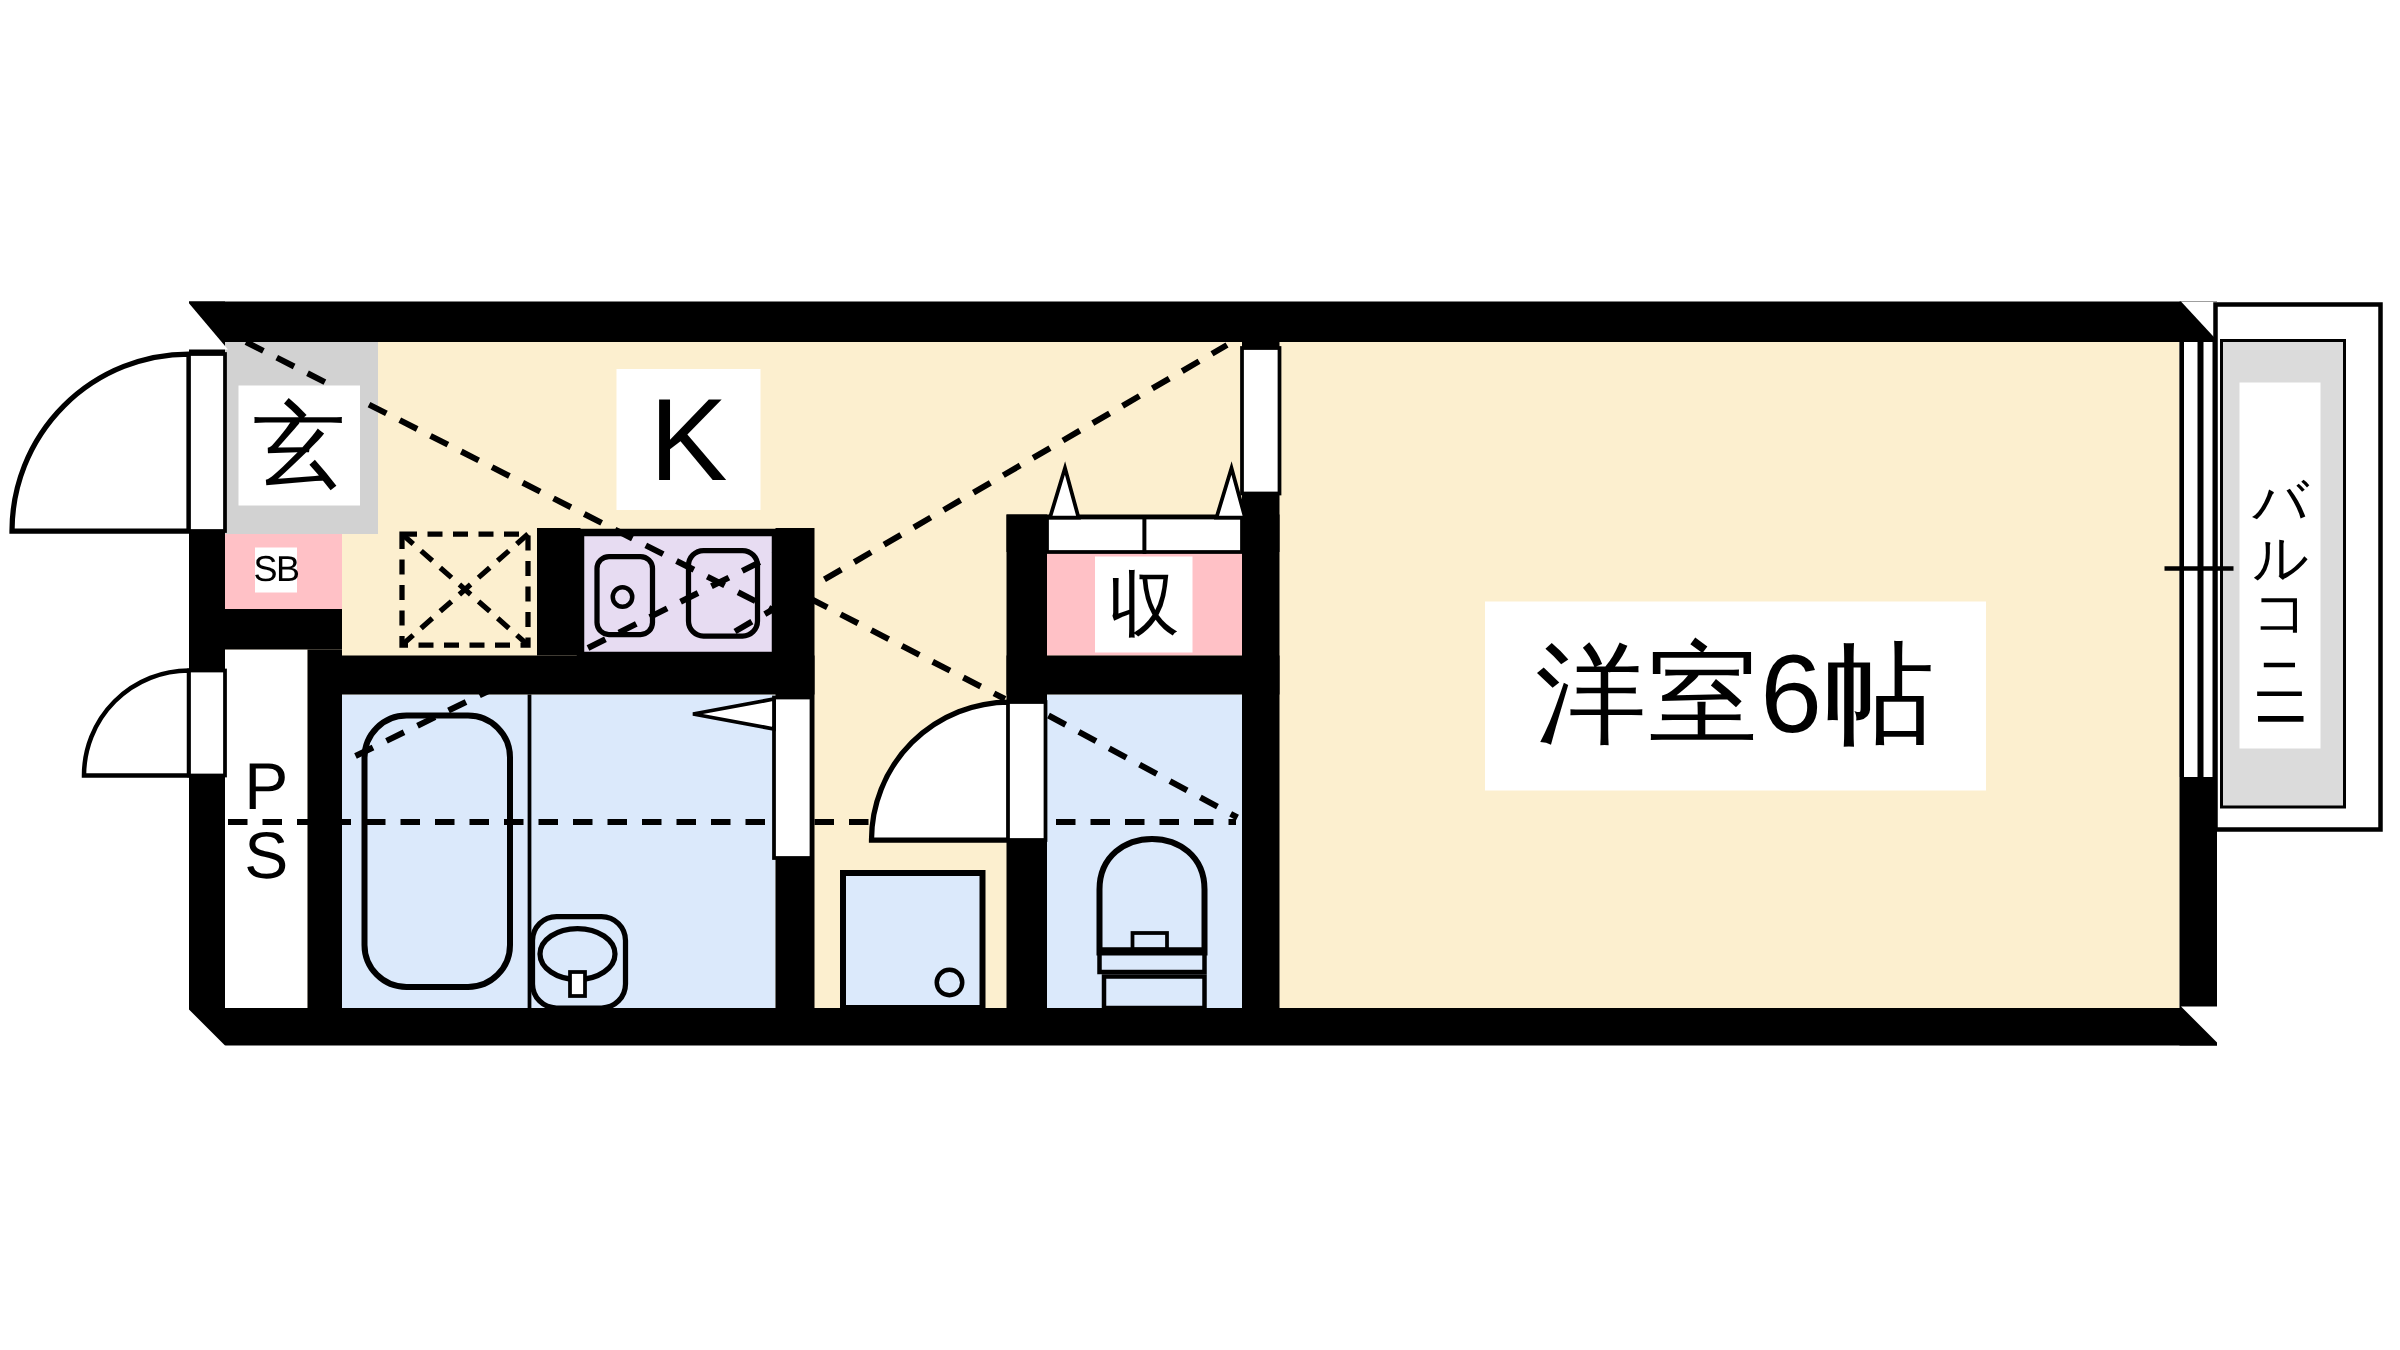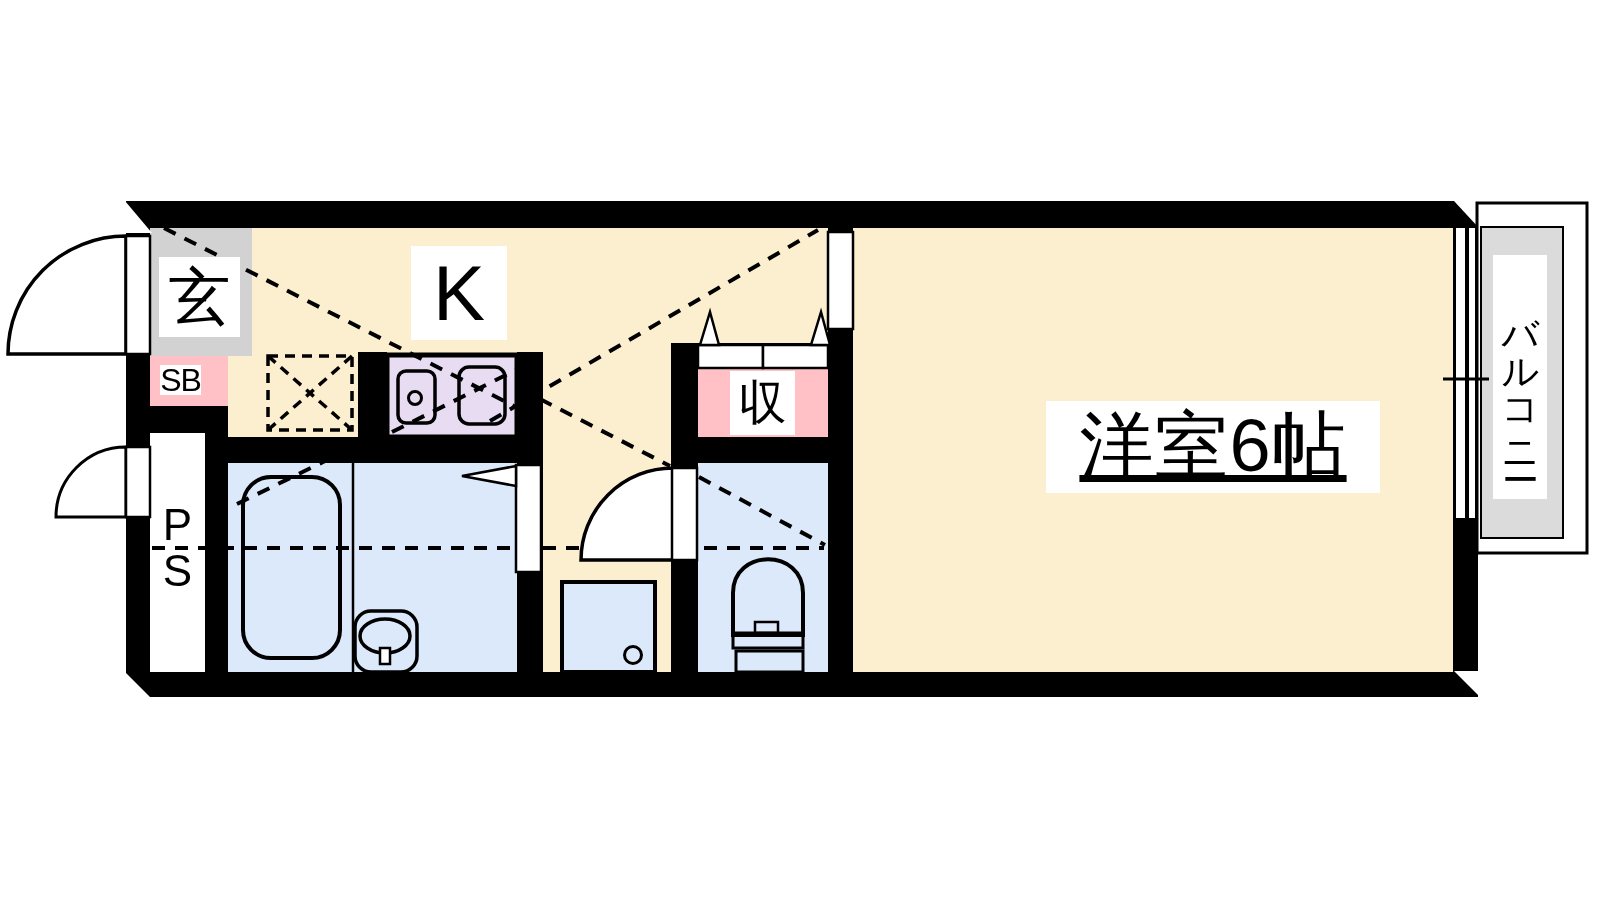--- a/index.html
+++ b/index.html
@@ -7,25 +7,25 @@
     position:relative;width:1600px;height:900px;background:#ffffff;overflow:hidden;
     font-family:"Liberation Sans","DejaVu Sans",sans-serif;
   }
   .stage svg{position:absolute;left:0;top:0;}
   .label{
     position:absolute;display:flex;align-items:center;justify-content:center;
     color:#000;background:#fff;text-align:center;white-space:nowrap;
   }
   .label.transparent{background:transparent;}
   .label-entrance{left:159px;top:257px;width:81px;height:80px;font-size:62px;}
-  .label-shoebox{left:160px;top:365px;width:41px;height:30px;font-size:32px;letter-spacing:-1px;}
+  .label-shoebox{left:170px;top:365px;width:28px;height:30px;font-size:24px;letter-spacing:-1px;}
   .label-kitchen{left:411px;top:246px;width:96px;height:94px;font-size:78px;}
   .label-pipe-space{left:150px;top:498px;width:55px;height:100px;flex-direction:column;font-size:44px;line-height:46px;}
   .label-closet{left:730px;top:371px;width:65px;height:64px;font-size:48px;}
-  .label-western{left:1046px;top:401px;width:334px;height:92px;font-size:74px;letter-spacing:1px;text-decoration:underline;}
+  .label-western{left:990px;top:401px;width:334px;height:126px;font-size:74px;letter-spacing:1px;}
   .label-balcony{
     left:1493px;top:255px;width:54px;height:244px;font-size:37px;
     writing-mode:vertical-rl;line-height:54px;
   }
 </style>
 </head>
 <body>
 
 <div class="stage">
   <svg width="1600" height="900" viewBox="0 0 1600 900">

